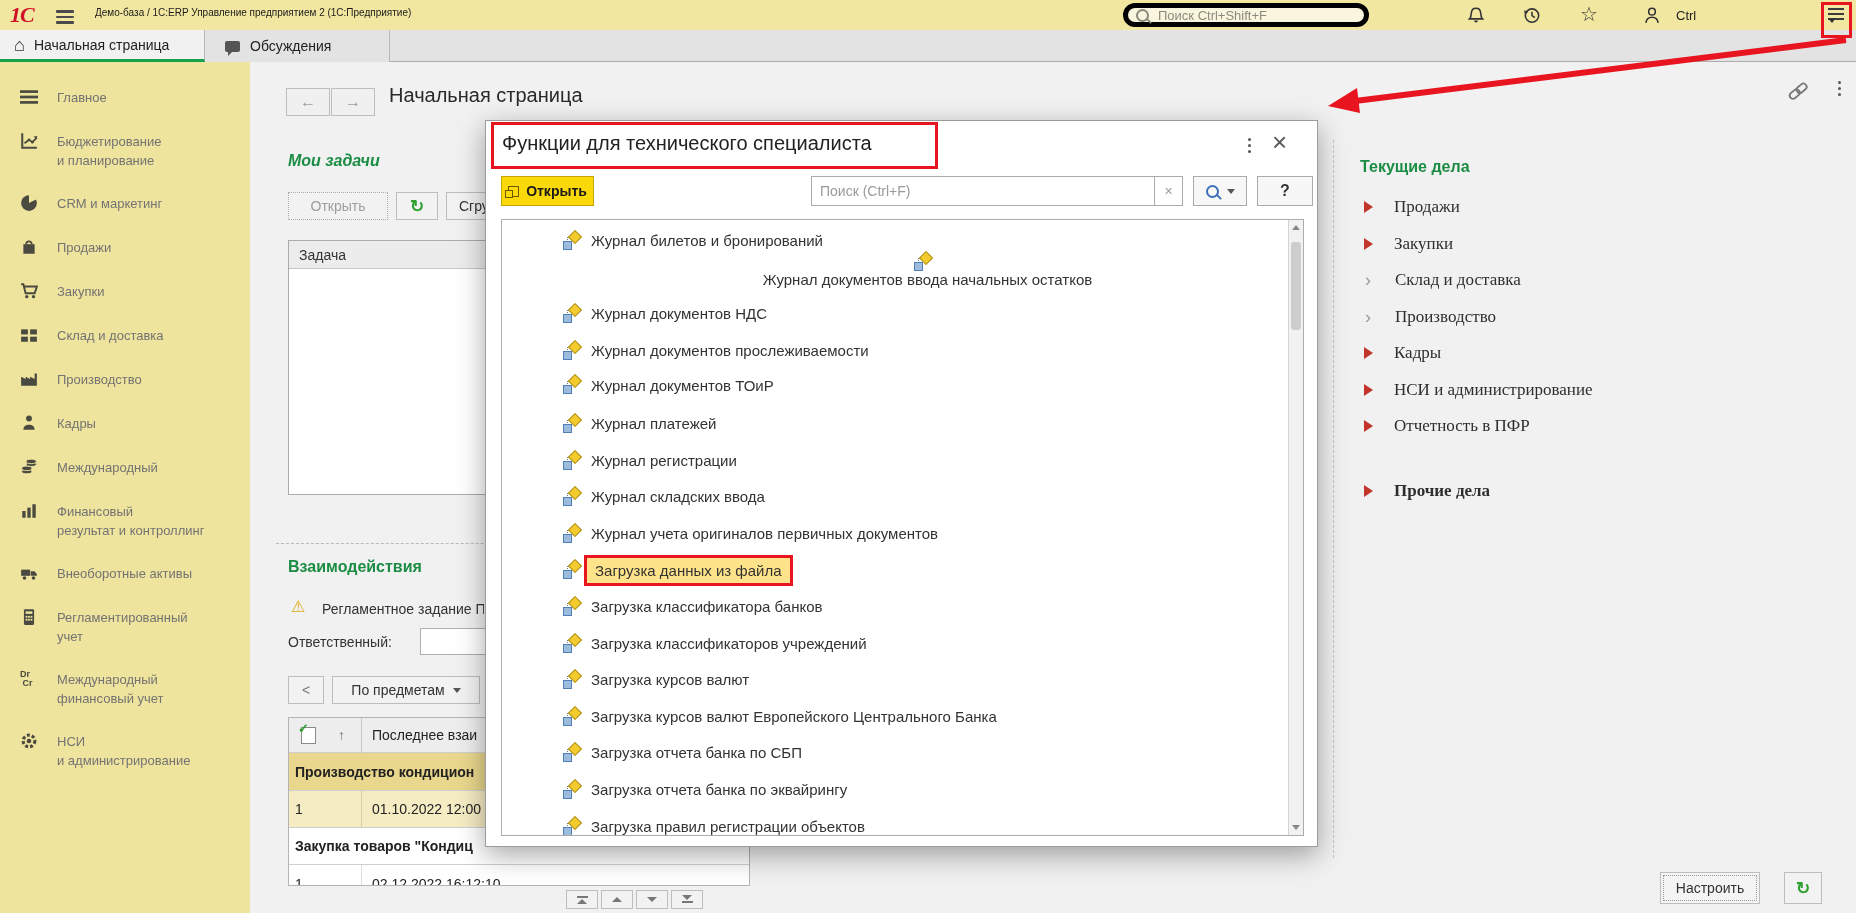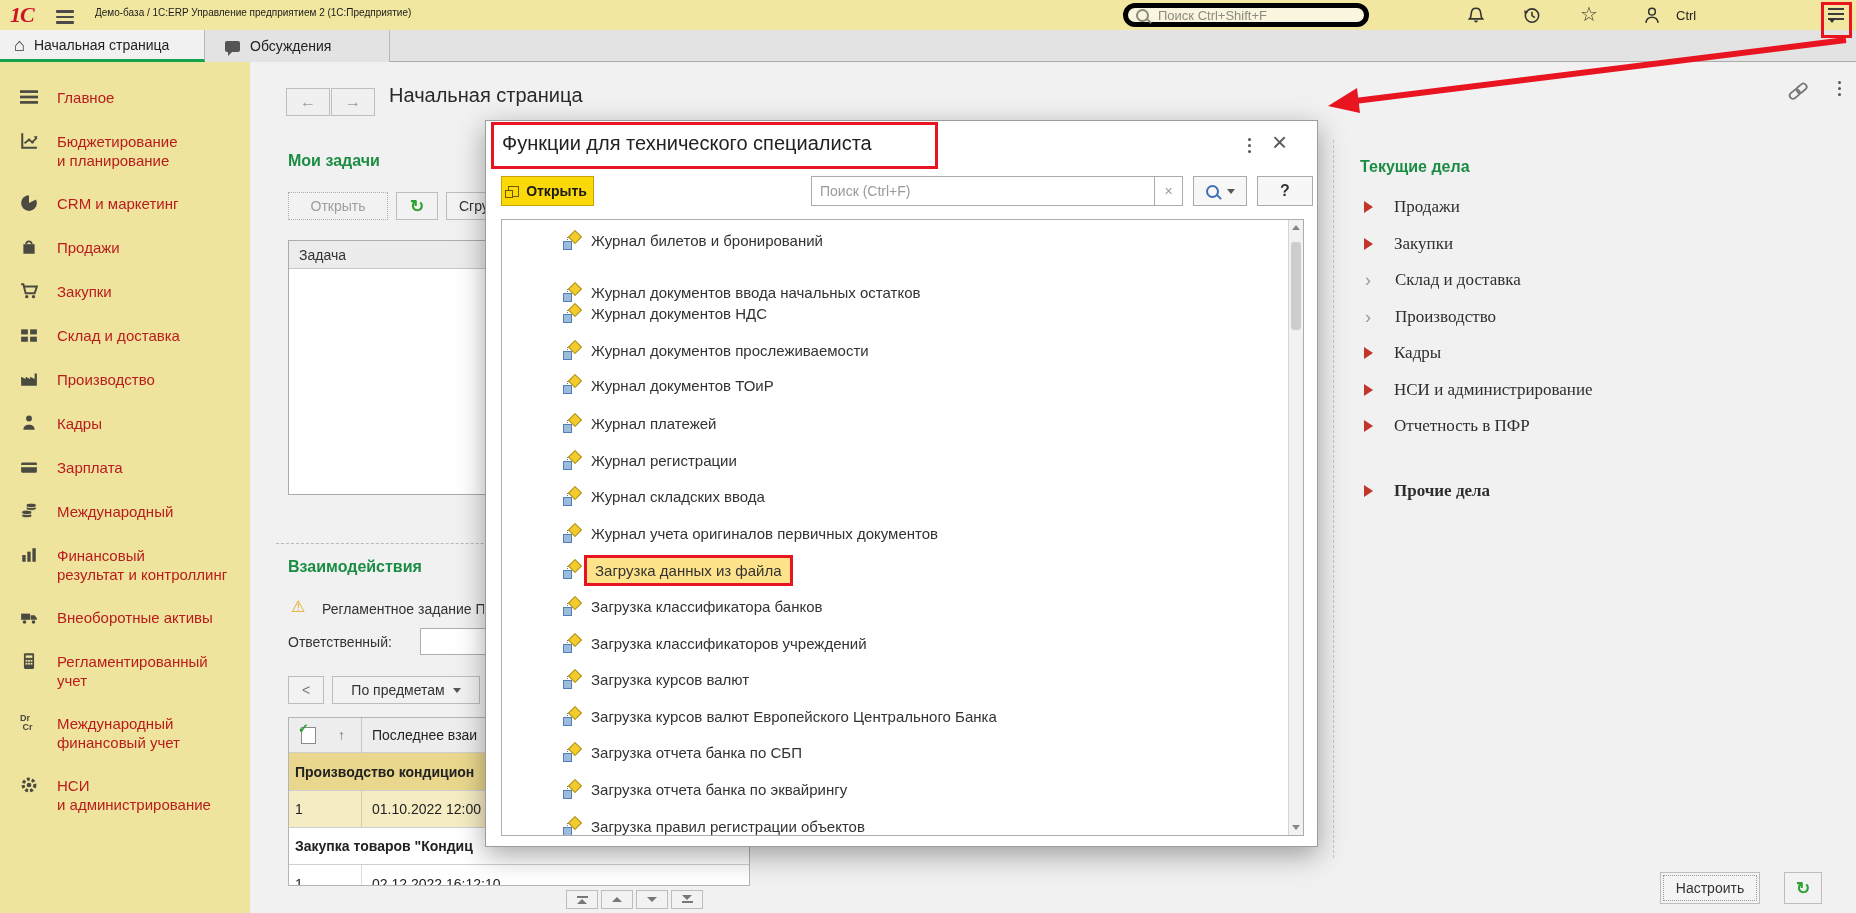--- a/index.html
+++ b/index.html
@@ -39,21 +39,21 @@
   .tab.idle{left:205px;width:185px;background:#e3e3e3;padding-left:20px;}
   .home{font-size:18px;color:#333;margin-right:9px;line-height:1;}
   .chatic{width:15px;height:11px;background:#555;border-radius:2px;position:relative;margin-right:10px;flex:none;}
   .chatic:after{content:"";position:absolute;left:3px;bottom:-4px;width:0;height:0;
                 border:4px solid transparent;border-top-color:#555;border-left-color:#555;border-width:4px 4px 0 0;}
   
   .sidebar{left:0;top:62px;width:250px;height:851px;background:#efe49d;padding-top:14px;box-sizing:border-box;}
   .sbitem{display:flex;align-items:flex-start;padding:12px 6px 12px 20px;cursor:pointer;}
   .sbic{width:20px;height:20px;flex:none;margin-right:17px;margin-top:0;}
   .sbic svg{display:block;}
-  .sblabel{font-size:15px;color:#b91c1c;line-height:19px;}
+  .sblabel{font-size:13px;color:#737373;line-height:19px;}
   .sblabel span{display:block;}
   .drcr{font-size:9px;font-weight:bold;color:#4a4a40;line-height:9px;}
   
   .navbtn{width:44px;height:28px;background:#f0f0f0;border:1px solid #bebebe;box-sizing:border-box;
           display:flex;align-items:center;justify-content:center;color:#9a9a9a;font-size:16px;cursor:pointer;}
   .pagetitle{left:389px;top:84px;font-size:20px;color:#2a2a2a;}
   .vdots{display:flex;flex-direction:column;gap:3px;cursor:pointer;}
   .vdots i{width:3px;height:3px;border-radius:50%;background:#555;}
   .greenhead{font-size:16px;font-weight:bold;color:#1b8c43;}
   .btn{background:#f2f2f2;border:1px solid #bdbdbd;box-sizing:border-box;display:flex;align-items:center;
@@ -271,32 +271,20 @@
             <path d="M3 14c0-3 2-4.5 5-4.5s5 1.5 5 4.5z"></path>
           </svg>
         </span>
       <span class="sblabel">
           <span>Кадры</span>
           <span></span>
         </span>
     </div>
     <div class="sbitem">
       <span class="sbic">
-          <svg viewBox="0 0 16 16" width="18" height="18">
-            <rect x="1" y="4" width="14" height="9" rx="1" fill="#4a4a40"></rect>
-            <rect x="1" y="6.2" width="14" height="2" fill="#efe49d"></rect>
-          </svg>
-        </span>
-      <span class="sblabel">
-          <span>Зарплата</span>
-          <span></span>
-        </span>
-    </div>
-    <div class="sbitem">
-      <span class="sbic">
           <svg viewBox="0 0 16 16" width="18" height="18" fill="#4a4a40" stroke="#efe49d" stroke-width="0.8">
             <ellipse cx="6" cy="12" rx="4.5" ry="2"></ellipse>
             <ellipse cx="6" cy="9.2" rx="4.5" ry="2"></ellipse>
             <ellipse cx="10" cy="5.5" rx="4.5" ry="2"></ellipse>
             <ellipse cx="10" cy="3" rx="4.5" ry="2"></ellipse>
           </svg>
         </span>
       <span class="sblabel">
           <span>Международный</span>
           <span></span>
@@ -377,21 +365,21 @@
       <rect x="2" y="6" width="11" height="6.5" rx="3.2"></rect>
         <rect x="11" y="6" width="11" height="6.5" rx="3.2"></rect>
     </g>
   </svg>
   <div class="abs vdots" style="left:1838px;top:81px;">
       <i></i>
       <i></i>
       <i></i>
     </div>
 
-  <div class="abs greenhead" style="left:288px;top:152px;">Мои задачи</div>
+  <div class="abs greenhead" style="left:288px;top:152px;font-style:italic;">Мои задачи</div>
   <div class="abs btn disabled" style="left:288px;top:192px;width:100px;height:28px;">Открыть</div>
   <div class="abs btn refresh" style="left:396px;top:192px;width:42px;height:28px;">↻</div>
   <div class="abs btn" style="left:446px;top:192px;width:112px;height:28px;justify-content:flex-start;padding-left:12px;overflow:hidden;">
       <span>Сгрупп</span>
     </div>
   <div class="abs tbl" style="left:288px;top:240px;width:518px;height:255px;">
     <div class="tblhead" style="height:28px;padding-left:10px;">Задача</div>
   </div>
   <div class="abs dashline" style="left:276px;top:543px;width:532px;"></div>
 
@@ -507,21 +495,21 @@
 
     <div class="abs dlist">
       <div class="drow" style="top:5px;">
           <span class="fnic">
             <i class="c"></i>
             <i class="d"></i>
             <i class="s"></i>
           </span>
           <span class="dlabel">Журнал билетов и бронирований</span>
         </div>
-      <div class="drow" style="top:57px;">
+      <div class="drow" style="top:33px;flex-direction:column;">
           <span class="fnic">
             <i class="c"></i>
             <i class="d"></i>
             <i class="s"></i>
           </span>
           <span class="dlabel">Журнал документов ввода начальных остатков</span>
         </div>
       <div class="drow" style="top:78px;">
           <span class="fnic">
             <i class="c"></i>

